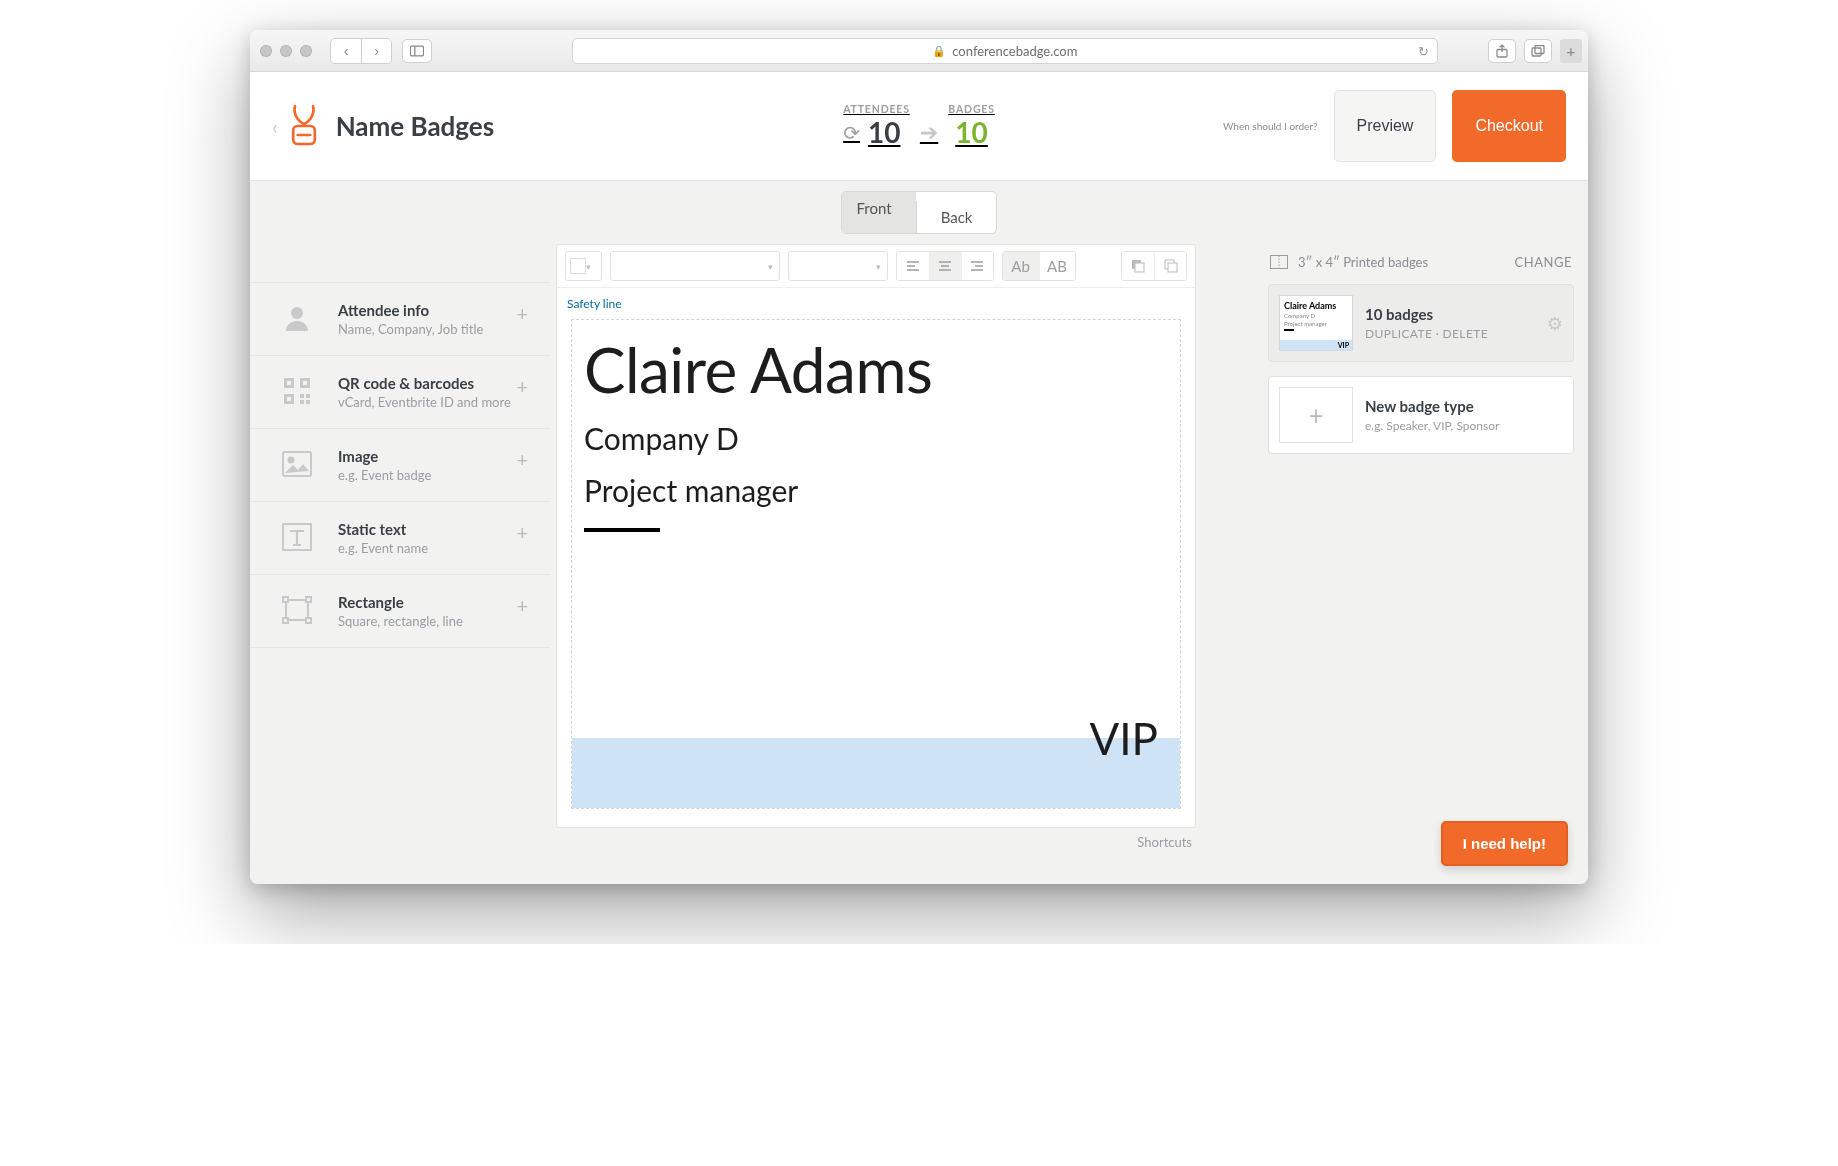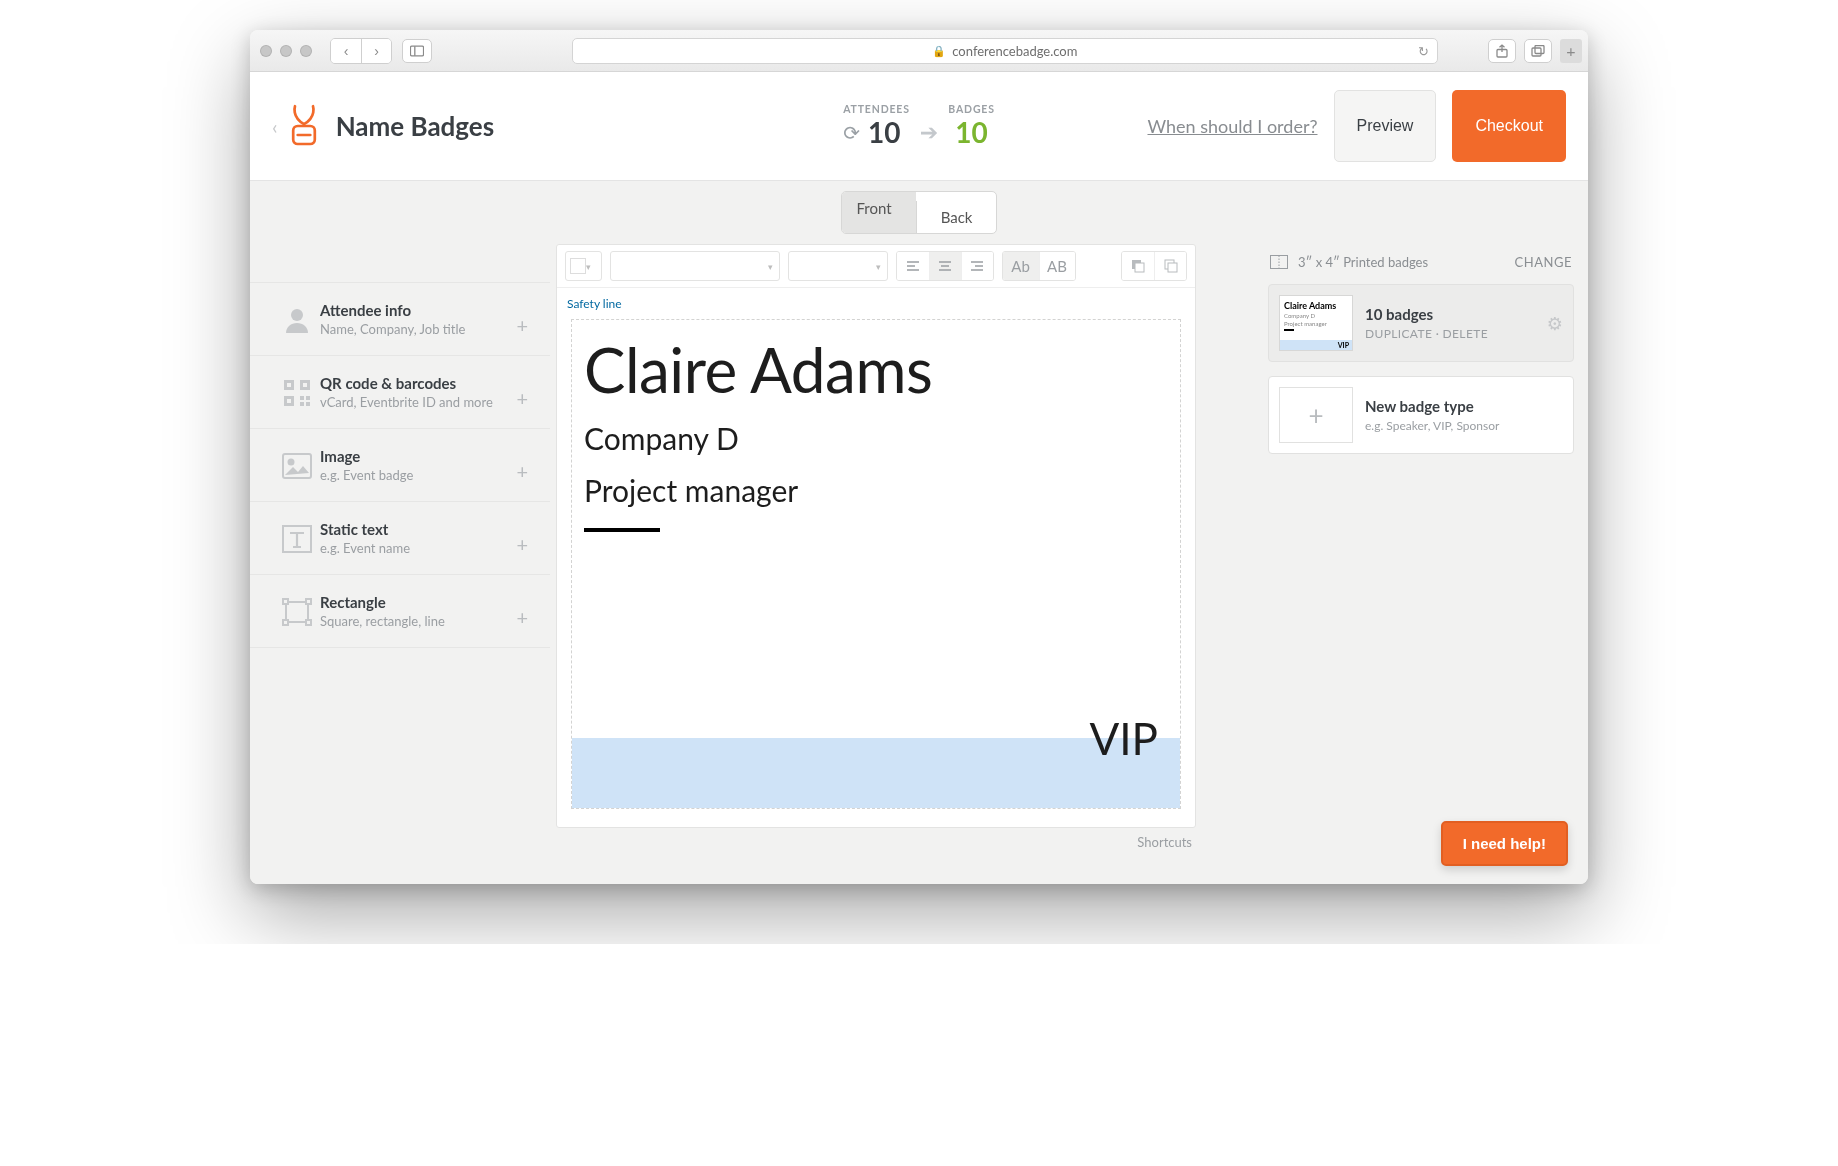--- a/index.html
+++ b/index.html
@@ -18,44 +18,44 @@
   .url-bar .lock{margin-right:6px; font-size:11px;}
   .url-bar .reload{position:absolute; right:8px; color:#9a9a9a; font-size:13px;}
   .chrome-right{position:absolute; right:6px; display:flex; gap:8px; align-items:center;}
   .chrome-right .sq{width:28px;height:24px;border:1px solid #cfcfcf;border-radius:5px;background:#fff;display:flex;align-items:center;justify-content:center;color:#8a8a8a;font-size:13px;}
   .chrome-right .plus{width:22px;height:24px; background:#dcdcdc;border-radius:3px;display:flex;align-items:center;justify-content:center;color:#8a8a8a;}
   
   .app-header{background:#fff;border-bottom:1px solid #e4e4e4;padding:18px 22px;display:flex;align-items:center;}
   .logo-wrap{display:flex;align-items:center;gap:14px;}
   .logo{width:36px;height:44px;}
   .page-title{font-size:26px;font-weight:700;color:#3a3f44;}
-  .stats{position:absolute;left:50%;transform:translateX(-50%);display:flex;align-items:flex-end;gap:10px;}
+  .stats{position:absolute;left:50%;transform:translateX(-50%);display:flex;align-items:flex-end;gap:10px;text-decoration:underline;}
   .stat{text-align:center;}
   .stat-label{font-size:10.5px;letter-spacing:.08em;color:#9ba0a5;font-weight:700;}
   .stat-row{display:flex;align-items:center;gap:8px;}
   .stat-num{font-size:28px;font-weight:700;color:#3a3f44;}
   .stat-num.green{color:#7bb52f;}
   .sync-ic{color:#9aa0a5;font-size:20px;}
   .arrow-ic{color:#c4c8cc;font-size:22px;}
   .header-right{margin-left:auto;display:flex;align-items:center;gap:16px;}
-  .hint{color:#888c90;font-size:18px;text-decoration:underline;}
+  .hint{color:#888c90;font-size:10px;}
   .btn{border-radius:5px;font-size:16px;padding:26px 22px;border:1px solid transparent;cursor:pointer;}
   .btn-preview{background:#f5f5f4;border-color:#e2e2e1;color:#3a3f44;font-weight:500;}
   .btn-checkout{background:#f26a2a;color:#fff;font-weight:500;}
   
   .tabs{display:flex;justify-content:center;padding:10px 0 0;background:#f2f2f1;}
   .tab-group{display:flex;border:1px solid #d7d7d6;border-radius:5px;overflow:hidden;background:#fff;}
   .tab{padding:7px 24px;font-size:15px;color:#555;}
   .tab.active{background:#e4e4e3;padding-left:15px;}
   .tab+ .tab{border-left:1px solid #d7d7d6;margin-top:9px;}
   
   .main-area{display:flex;background:#f2f2f1;min-height:650px;padding-bottom:20px;}
   .left-panel{width:300px;padding:20px 0;}
   .tools{margin-top:28px;border-top:1px solid #e6e6e5;}
-  .tool-row{display:flex;align-items:flex-end;gap:6px;padding:18px 22px 18px 30px;border-bottom:1px solid #e6e6e5;position:relative;}
+  .tool-row{display:flex;align-items:flex-start;gap:24px;padding:18px 22px 18px 30px;border-bottom:1px solid #e6e6e5;position:relative;}
   .tool-ic{width:34px;height:34px;display:flex;align-items:center;justify-content:center;color:#c7c9cb;}
   .tool-title{font-weight:700;color:#3a3f44;font-size:15px;}
   .tool-sub{color:#9a9ea2;font-size:13px;margin-top:2px;}
   .add-plus{color:#b9bcbf;font-size:20px;position:absolute;right:22px;}
   
   .center{flex:1;padding:10px 10px 10px 6px;display:flex;flex-direction:column;align-items:flex-start;}
   .canvas-box{background:#fff;border:1px solid #e3e3e2;border-radius:3px;width:640px;}
   .toolbar{display:flex;align-items:center;gap:8px;padding:6px 8px;border-bottom:1px solid #eee;}
   .tbgrp{display:flex;border:1px solid #e3e3e2;border-radius:3px;overflow:hidden;height:30px;}
   .tbbtn{width:32px;display:flex;align-items:center;justify-content:center;color:#9a9ea2;font-size:14px;background:#fff;}

